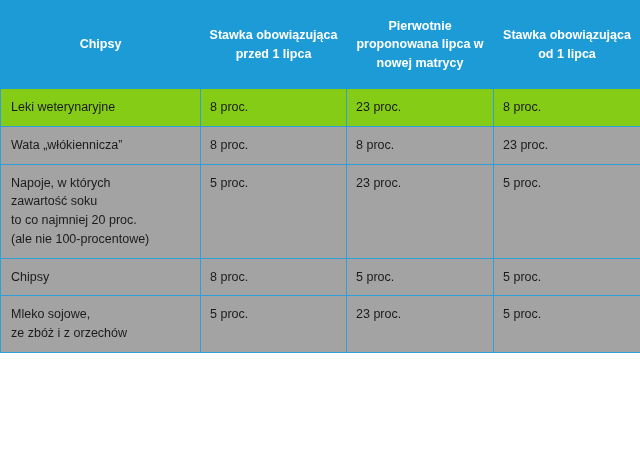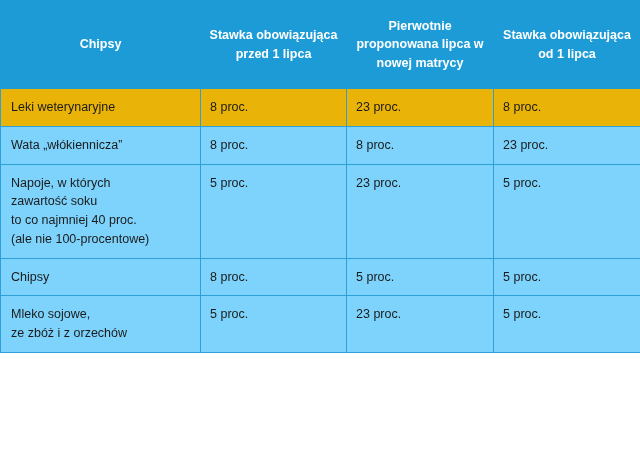--- a/index.html
+++ b/index.html
@@ -42,25 +42,25 @@
     height: 88px;
     box-sizing: border-box;
     border: 1px solid #1d9bd7;
   }
   tbody td {
     font-size: 12.5px;
     line-height: 1.5;
     padding: 9px 10px;
     vertical-align: top;
     border: 1px solid #2f9fd8;
-    background: #eab308;
+    background: #84cc16;
     white-space: pre-line;
   }
   tbody tr.alt td {
-    background: #7dd3fc;
+    background: #a3a3a3;
   }
   tbody td.label-cell {
     color: #1b1b1b;
   }
   tbody td.value-cell {
     color: #1b1b1b;
     padding-left: 9px;
   }
 </style>
 </head>
@@ -98,21 +98,21 @@
       </tr>
       <tr class="alt">
         <td class="label-cell">Wata „włókiennicza”</td>
         <td class="value-cell">8 proc.</td>
         <td class="value-cell">8 proc.</td>
         <td class="value-cell">23 proc.</td>
       </tr>
       <tr class="alt">
         <td class="label-cell">Napoje, w których
 zawartość soku
-to co najmniej 40 proc.
+to co najmniej 20 proc.
 (ale nie 100-procentowe)</td>
         <td class="value-cell">5 proc.</td>
         <td class="value-cell">23 proc.</td>
         <td class="value-cell">5 proc.</td>
       </tr>
       <tr class="alt">
         <td class="label-cell">Chipsy</td>
         <td class="value-cell">8 proc.</td>
         <td class="value-cell">5 proc.</td>
         <td class="value-cell">5 proc.</td>

